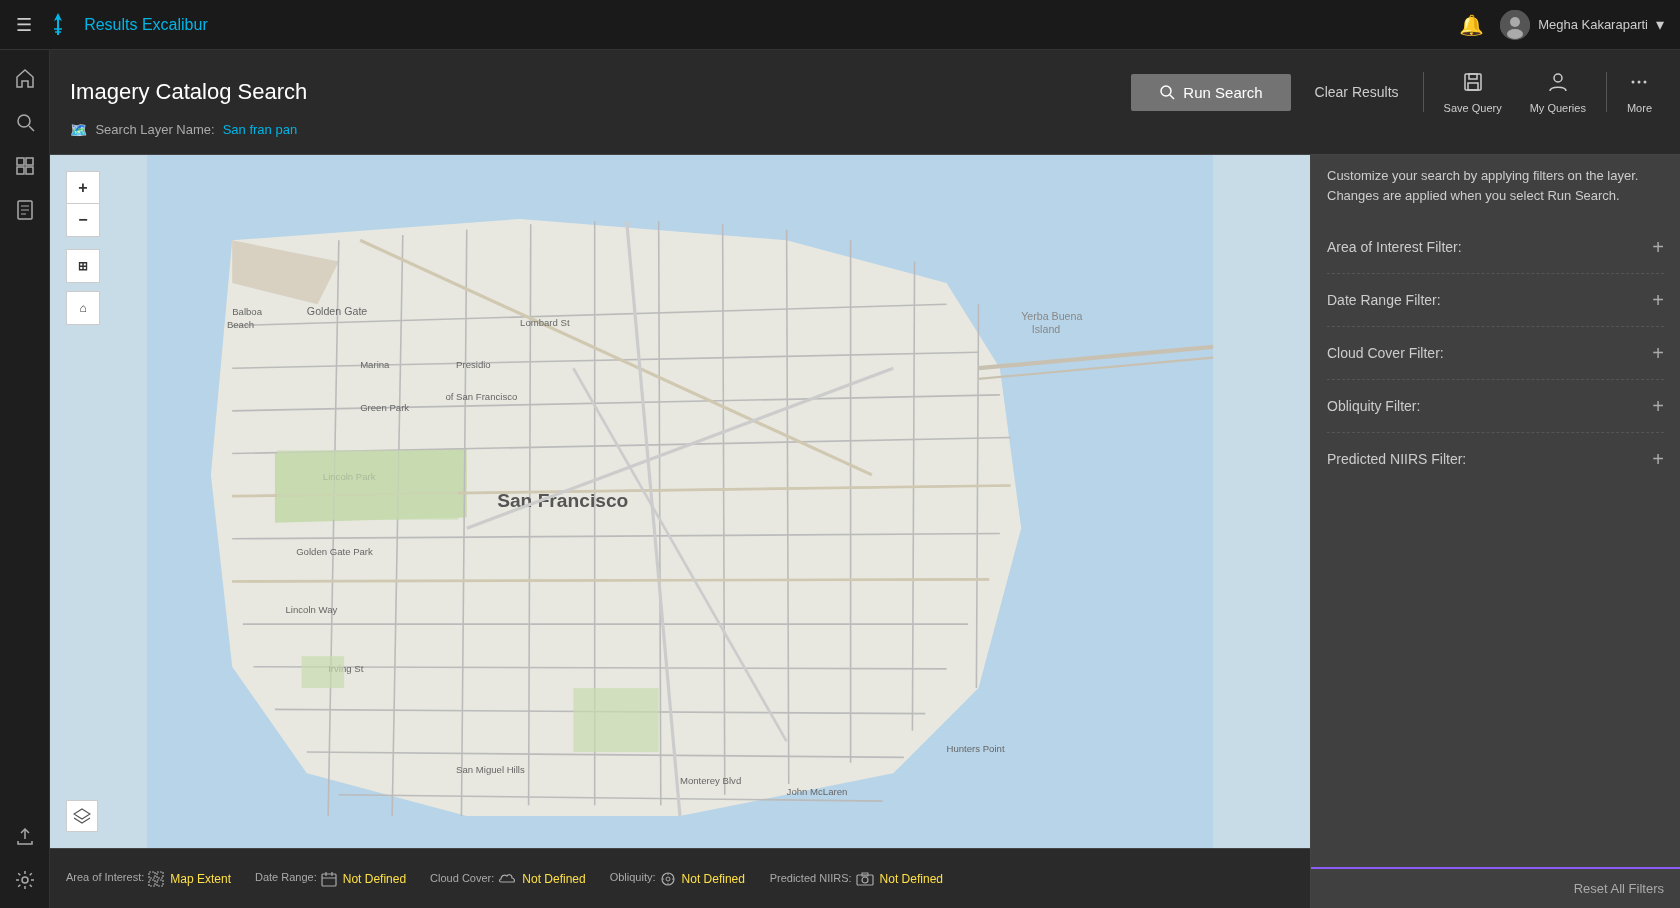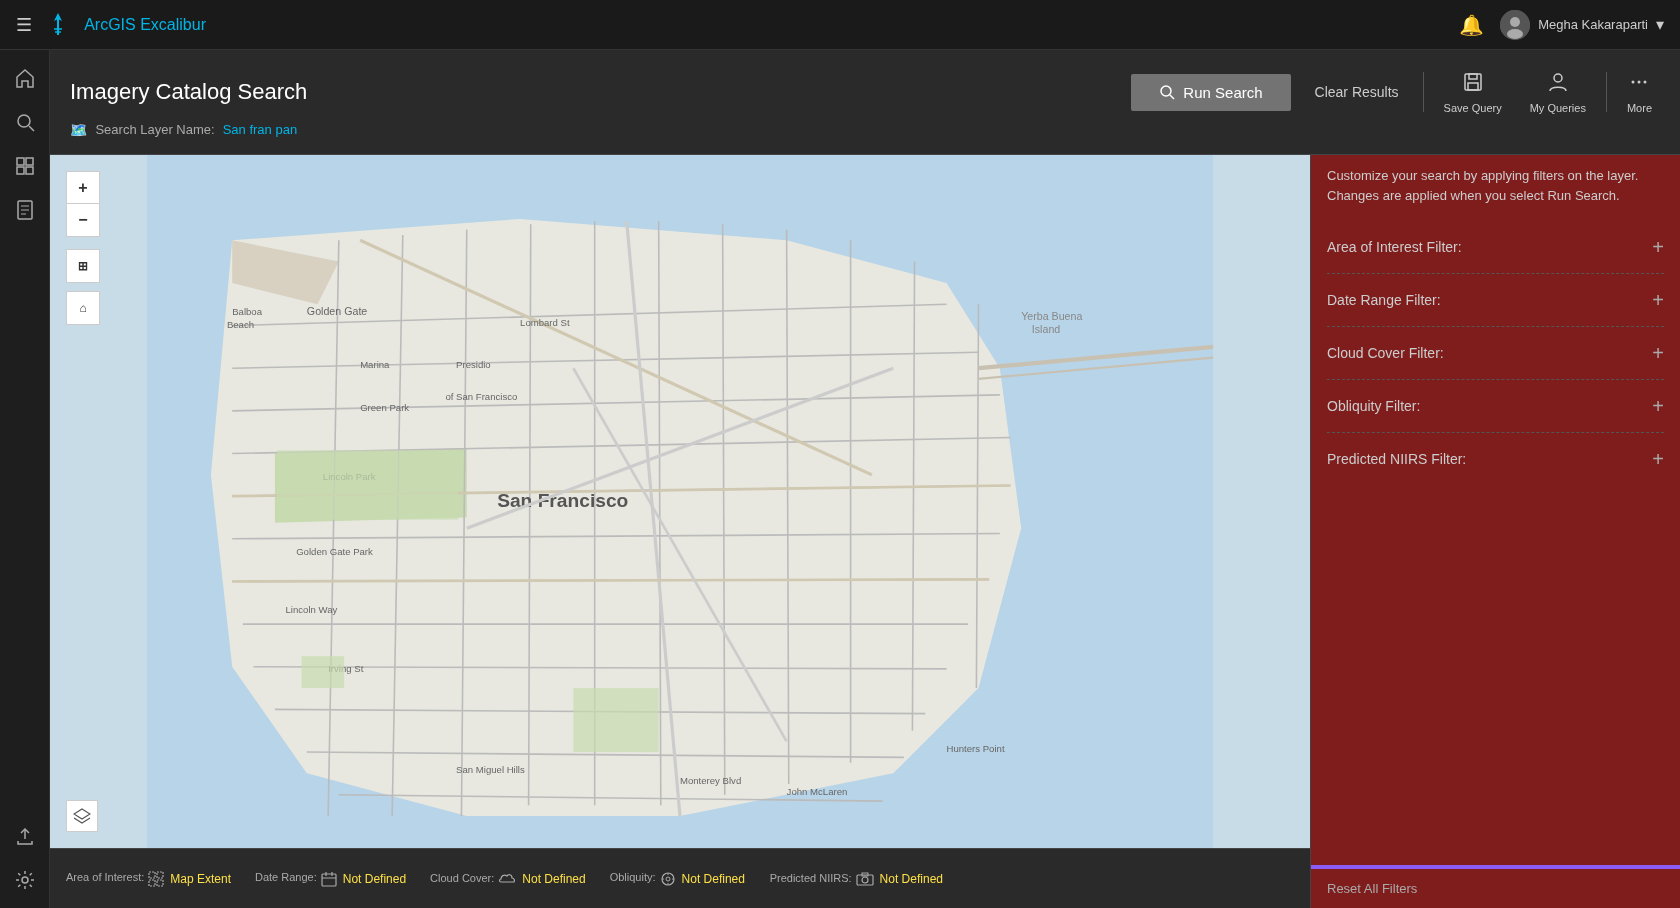--- a/index.html
+++ b/index.html
@@ -217,21 +217,21 @@
       align-items: center;
       gap: 6px;
     }
 
     
     #right-panel {
       position: absolute;
       right: 0; top: 50px;
       width: 370px;
       height: calc(908px - 50px);
-      background: #7f1d1d;
+      background: #404040;
       display: flex;
       flex-direction: column;
       border-left: 1px solid #444;
       z-index: 30;
     }
     #panel-header {
       display: flex;
       align-items: center;
       justify-content: flex-end;
       padding: 8px 12px;
@@ -312,23 +312,23 @@
     }
     .filter-add {
       color: #aaa;
       font-size: 20px;
       line-height: 1;
     }
 
     
     #panel-footer {
       padding: 12px 16px;
-      border-top: 4px solid #8b5cf6;
-      display: flex;
-      justify-content: flex-start;
+      border-top: 2px solid #8b5cf6;
+      display: flex;
+      justify-content: flex-end;
     }
     .reset-btn {
       background: transparent;
       border: none;
       color: #aaa;
       font-size: 13px;
       cursor: pointer;
     }
 
     
@@ -350,21 +350,21 @@
 <div id="topbar">
   <span style="font-size:18px;cursor:pointer;color:#ccc;">☰</span>
 
   <svg class="excalibur-logo" viewBox="0 0 28 28" fill="none" xmlns="http://www.w3.org/2000/svg">
     <path d="M14 2 L18 10 L14 8 L10 10 Z" fill="#00b4e6"></path>
     <path d="M14 8 L14 24" stroke="#00b4e6" stroke-width="2"></path>
     <path d="M10 18 L18 18" stroke="#00b4e6" stroke-width="1.5"></path>
     <path d="M11 21 L17 21" stroke="#00b4e6" stroke-width="1.5"></path>
   </svg>
 
-  <span style="color:#00b4e6;font-size:16px;font-weight:500;">ArcGIS Excalibur</span>
+  <span style="color:#00b4e6;font-size:16px;font-weight:500;">Results Excalibur</span>
 
   <div class="spacer"></div>
 
   <div class="top-icons">
     <span style="font-size:20px;color:#ccc;cursor:pointer;">🔔</span>
     <div class="user-area">
       <div class="avatar">
         <svg width="30" height="30" viewBox="0 0 30 30">
             <circle cx="15" cy="15" r="15" fill="#555"></circle>
             <circle cx="15" cy="12" r="5" fill="#aaa"></circle>

